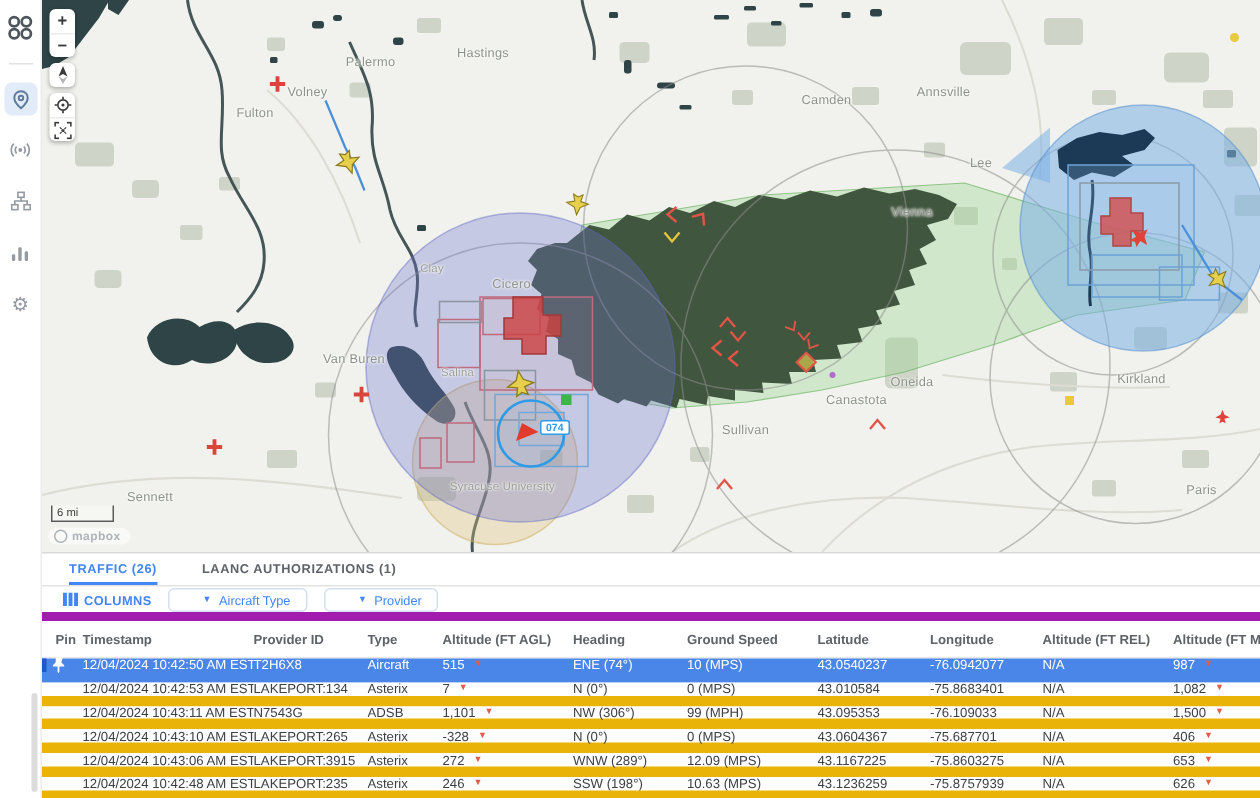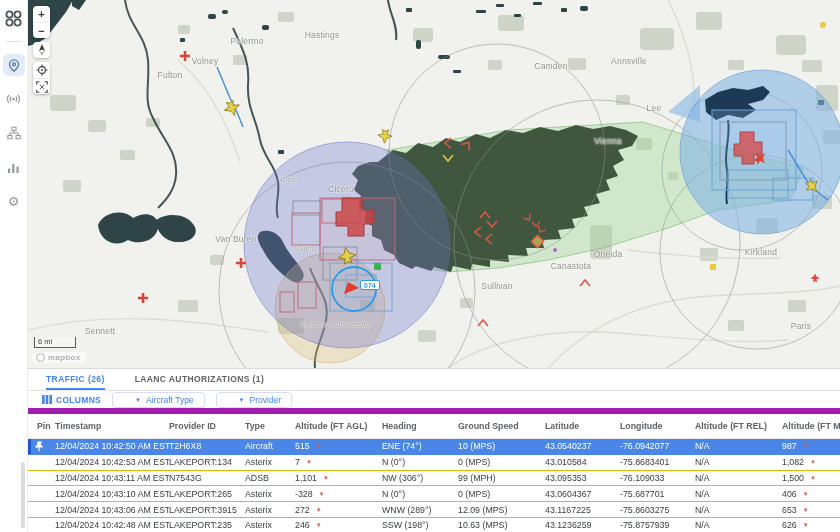--- a/index.html
+++ b/index.html
@@ -65,21 +65,21 @@
     padding:2px 10px 2px 22px; height:16px;justify-content:space-between; }
   .filter-caret { font-size:6px; color:#4285f4; }
 
   .thead, .trow { display:grid;
     grid-template-columns:27px 114px 76px 50px 87px 76px 87px 75px 75px 87px 95px;
     align-items:center; }
   .thead { height:25px; color:#5f6368; font-size:8.8px; font-weight:bold;
     border-bottom:1px solid #e8e8e8; }
   .hcell { white-space:nowrap; overflow:hidden; padding-right:4px; }
   .hcell.c0 { padding-left:9px; }
-  .trow { height:15.8px; font-size:8.8px; color:#3c4043; border-bottom:1px solid #eab308;
+  .trow { height:15.8px; font-size:8.8px; color:#3c4043; border-bottom:7px solid #eab308;
     position:relative; background:#fff;text-align:center; }
   .tcell { white-space:nowrap; overflow:hidden; padding-right:4px; display:flex; align-items:center; }
   .tcell.c0 { padding-left:7px; }
   .trow.selected { background:#4a86e8; color:#fff; border-bottom-color:#4a86e8; }
   .trow.selected::before { content:""; position:absolute; left:0; top:0; bottom:0; width:3px;
     background:#1e57c8; }
   .down { color:#e25c49; font-size:6px; margin-left:6px; }
 
   .table-scrollbar { position:absolute; left:21px; top:462px; width:4px; height:66px;
     background:#dcdcdc; border-radius:2px; z-index:7; }

